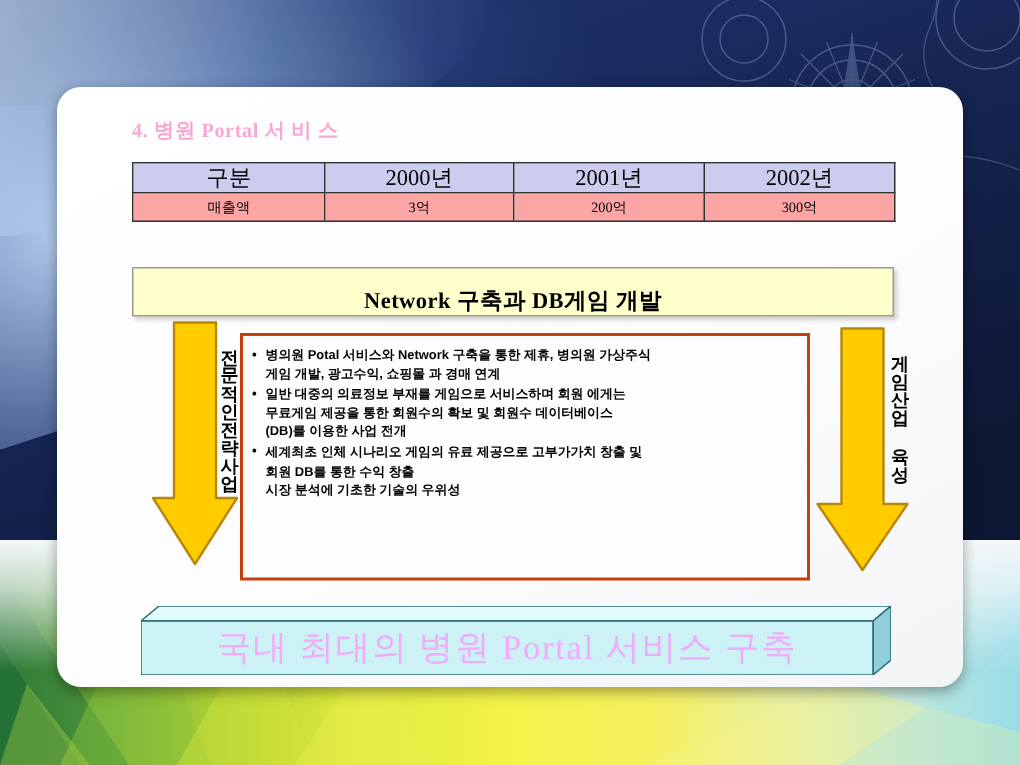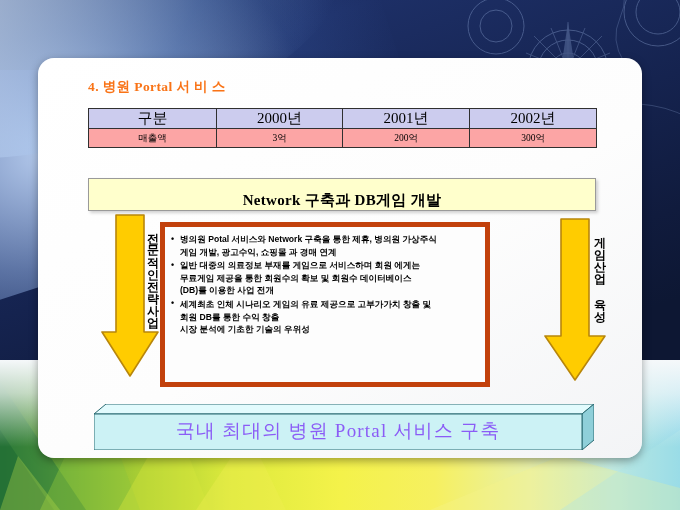--- a/index.html
+++ b/index.html
@@ -50,21 +50,21 @@
     position:absolute;left:38px;top:58px;width:604px;height:400px;
     background:linear-gradient(150deg,#ffffff 0%,#fdfdfd 55%,#f3f4f6 100%);
     border-radius:16px;
     box-shadow:0 3px 9px rgba(0,0,0,.35);
   }
 
   
   .slide-title{
     position:absolute;left:88px;top:78px;
     font-family:"Liberation Serif","DejaVu Serif",serif;
-    font-weight:bold;font-size:13.5px;color:#f97316;letter-spacing:.4px;
+    font-weight:bold;font-size:13.5px;color:#f9a8d4;letter-spacing:.4px;
     white-space:nowrap;
   }
 
   
   .tbl{
     position:absolute;left:88px;top:108px;width:508px;
     border-collapse:collapse;
     border:1.6px solid #202020;
     table-layout:fixed;
   }
@@ -88,22 +88,22 @@
     box-shadow:2px 2px 3px rgba(0,0,0,.18);
     display:flex;align-items:flex-end;justify-content:center;
   }
   .net-box span{
     font-family:"Liberation Serif","DejaVu Serif",serif;
     font-weight:bold;font-size:15px;color:#000;letter-spacing:.3px;
   }
 
   
   .bullets{
-    position:absolute;left:160px;top:222px;width:330px;height:165px;
-    background:#fdfdfd;border:5px solid #c2410c;
+    position:absolute;left:160px;top:222px;width:380px;height:165px;
+    background:#fdfdfd;border:2px solid #c2410c;
     padding:6px 6px 0 6px;box-sizing:border-box;
   }
   .bullets ul{margin:0;padding:0;list-style:none;}
   .bullets li{
     position:relative;padding-left:9px;
     font-family:"Liberation Sans","DejaVu Sans",sans-serif;
     font-weight:bold;font-size:8.6px;line-height:12.6px;color:#000;
     margin-bottom:1px;
     white-space:pre-line;
   }
@@ -128,21 +128,21 @@
   .arrow-left .vtext{height:140px;}
   .arrow-right .vtext{height:130px;}
 
   
   .banner{position:absolute;left:94px;top:404px;width:500px;height:46px;}
   .banner svg{position:absolute;inset:0;}
   .banner .btext{
     position:absolute;left:8px;top:11px;width:472px;height:32px;
     display:flex;align-items:center;justify-content:center;
     font-family:"Liberation Serif","DejaVu Serif",serif;
-    font-size:19px;color:#8b5cf6;letter-spacing:1.2px;white-space:nowrap;
+    font-size:23px;color:#f0abfc;letter-spacing:1.2px;white-space:nowrap;
   }
 </style>
 </head>
 <body>
 
 <div id="slide">
 
   <div class="bg-base"></div>
   <div class="bg-dark-band"></div>
   <div class="bg-swoosh1"></div>

